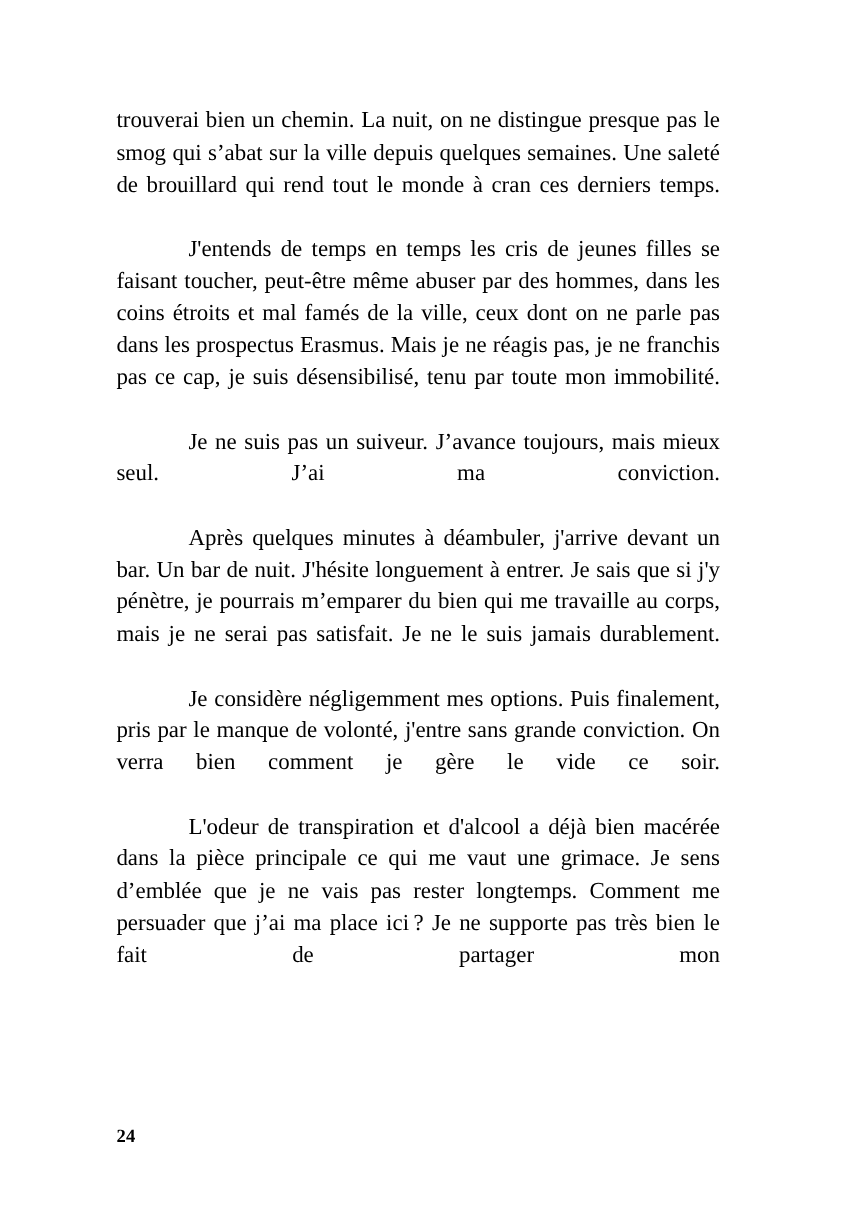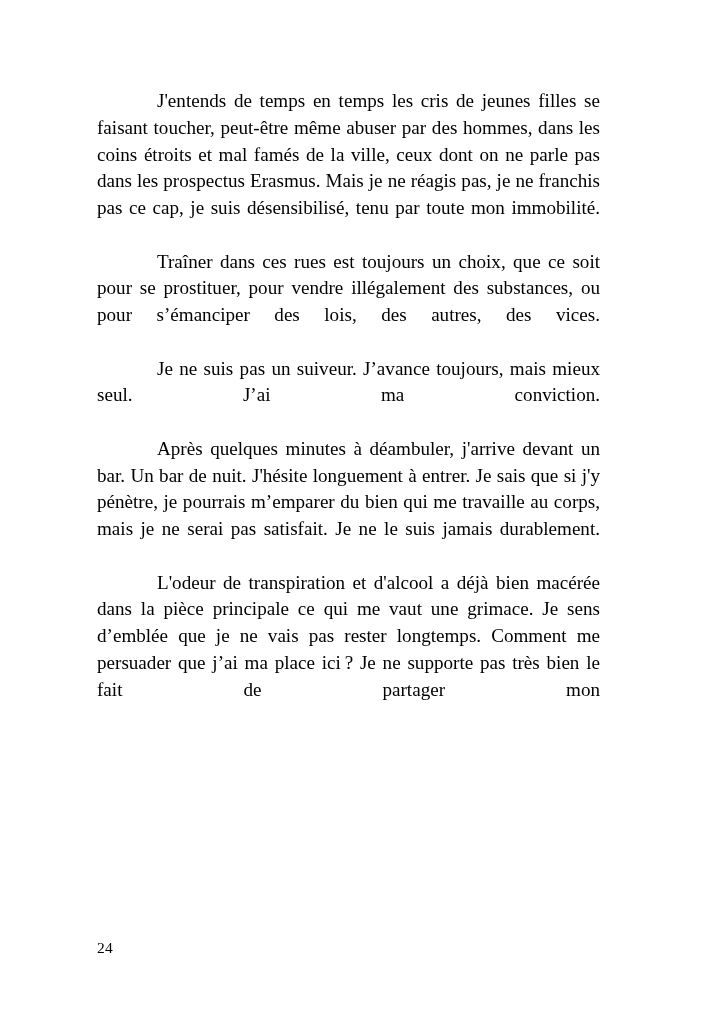--- a/index.html
+++ b/index.html
@@ -53,33 +53,34 @@
     content: "";
     display: inline-block;
     width: 100%;
   }
 
   .folio {
     position: absolute;
     left: 97px;
     top: 940px;
     font-size: 15.5px;
-    font-weight: normal;
+    font-weight: bold;
     letter-spacing: 0.2px;
     line-height: 1;
   }
 </style>
 </head>
 <body>
 
 <div class="page">
 
   <div class="text-column">
+    <p class="body-paragraph continuation">trouverai bien un chemin. La nuit, on ne distingue presque pas le smog qui s’abat sur la ville depuis quelques semaines. Une saleté de brouillard qui rend tout le monde à cran ces derniers temps.</p>
     <p class="body-paragraph">J'entends de temps en temps les cris de jeunes filles se faisant toucher, peut-être même abuser par des hommes, dans les coins étroits et mal famés de la ville, ceux dont on ne parle pas dans les prospectus Erasmus. Mais je ne réagis pas, je ne franchis pas ce cap, je suis désensibilisé, tenu par toute mon immobilité.</p>
-    <p class="body-paragraph">Traîner dans ces rues est toujours un choix, que ce soit pour se prostituer, pour vendre illégalement des substances, ou pour s’émanciper des lois, des autres, des vices.</p>
     <p class="body-paragraph">Je ne suis pas un suiveur. J’avance toujours, mais mieux seul. J’ai ma conviction.</p>
     <p class="body-paragraph">Après quelques minutes à déambuler, j'arrive devant un bar. Un bar de nuit. J'hésite longuement à entrer. Je sais que si j'y pénètre, je pourrais m’emparer du bien qui me travaille au corps, mais je ne serai pas satisfait. Je ne le suis jamais durablement.</p>
+    <p class="body-paragraph">Je considère négligemment mes options. Puis finalement, pris par le manque de volonté, j'entre sans grande conviction. On verra bien comment je gère le vide ce soir.</p>
     <p class="body-paragraph">L'odeur de transpiration et d'alcool a déjà bien macérée dans la pièce principale ce qui me vaut une grimace. Je sens d’emblée que je ne vais pas rester longtemps. Comment me persuader que j’ai ma place ici ? Je ne supporte pas très bien le fait de partager mon</p>
   </div>
 
   <div class="folio">24</div>
 
 </div>
 
 </body></html>

